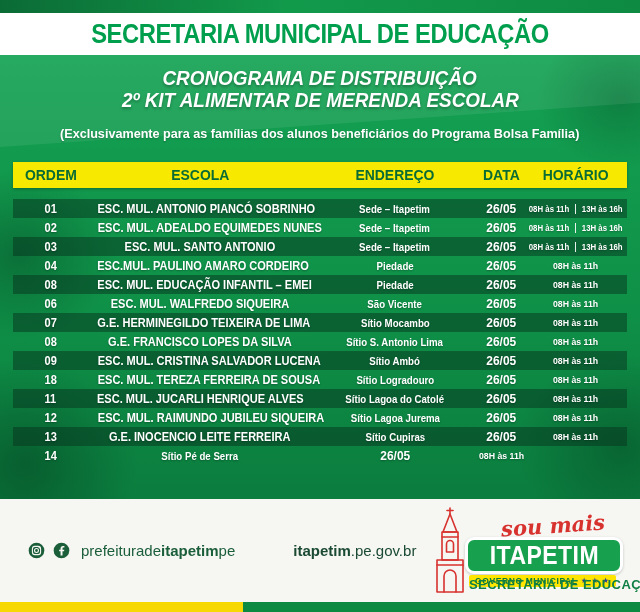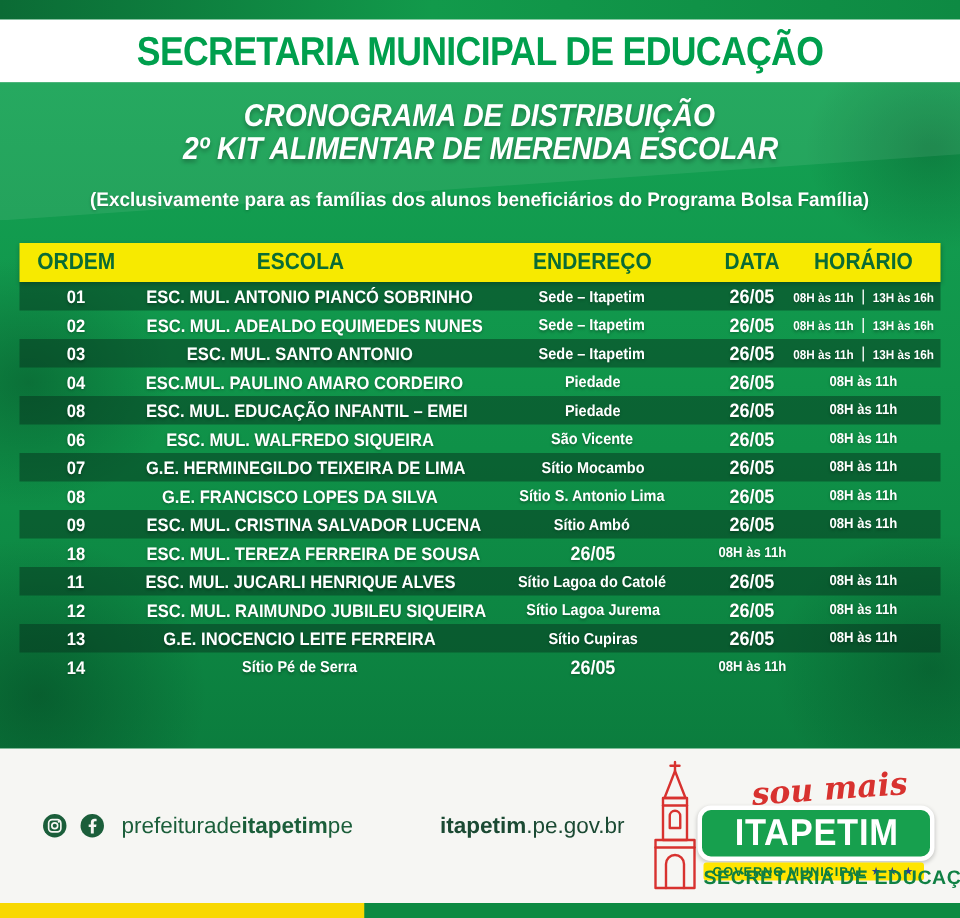--- a/index.html
+++ b/index.html
@@ -48,21 +48,21 @@
   }
   
   .table{position:relative;margin:20px 13px 0;}
   .thead{
     height:26px;background:#f7ea00;display:grid;
     grid-template-columns:75px 224px 166px 47px 1fr;align-items:center;
     box-shadow:0 1px 3px rgba(0,0,0,.3);
   }
   .thead .h{text-align:center;color:#0a6b35;font-size:15.5px;font-weight:800;}
   .thead .h span{display:inline-block;transform:scaleX(.9);white-space:nowrap;}
-  .tbody{}
+  .tbody{margin-top:11px;}
   .trow{
     display:grid;grid-template-columns:75px 224px 166px 47px 1fr;align-items:center;
     height:19px;
   }
   .trow.dark{background:rgba(6,52,30,.5);}
   .c{text-align:center;color:#fff;overflow:visible;white-space:nowrap;}
   .cnd{display:inline-block;transform:scaleX(.92);white-space:nowrap;
        text-shadow:0 1px 2px rgba(0,0,0,.3);}
   .c.ordem{font-size:12px;font-weight:800;}
   .c.escola{font-size:12px;font-weight:800;}
@@ -229,20 +229,21 @@
             <span class="c escola"><span class="cnd">ESC. MUL. CRISTINA SALVADOR LUCENA</span></span>
             <span class="c endereco"><span class="cnd">Sítio Ambó</span></span>
             <span class="c data"><span class="cnd">26/05</span></span>
             <span class="c horario">
               <span class="cnd ht">08H às 11h</span>
             </span>
           </div>
           <div class="trow">
             <span class="c ordem"><span class="cnd">18</span></span>
             <span class="c escola"><span class="cnd">ESC. MUL. TEREZA FERREIRA DE SOUSA</span></span>
+            <span class="c endereco"><span class="cnd">Sítio Logradouro</span></span>
             <span class="c data"><span class="cnd">26/05</span></span>
             <span class="c horario">
               <span class="cnd ht">08H às 11h</span>
             </span>
           </div>
           <div class="trow dark">
             <span class="c ordem"><span class="cnd">11</span></span>
             <span class="c escola"><span class="cnd">ESC. MUL. JUCARLI HENRIQUE ALVES</span></span>
             <span class="c endereco"><span class="cnd">Sítio Lagoa do Catolé</span></span>
             <span class="c data"><span class="cnd">26/05</span></span>

